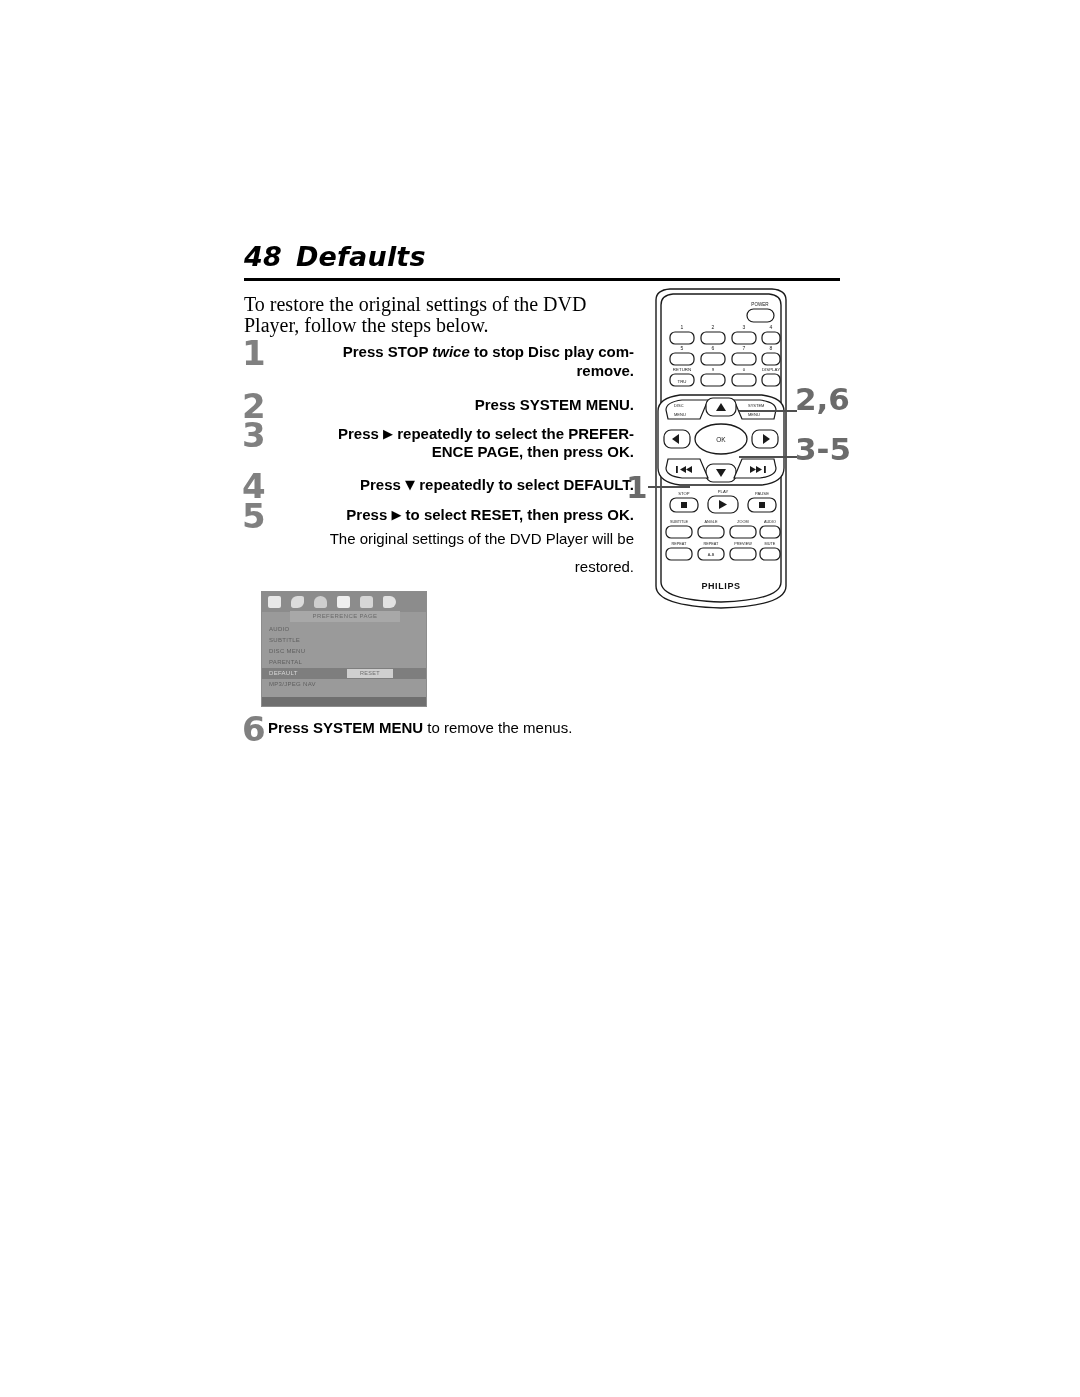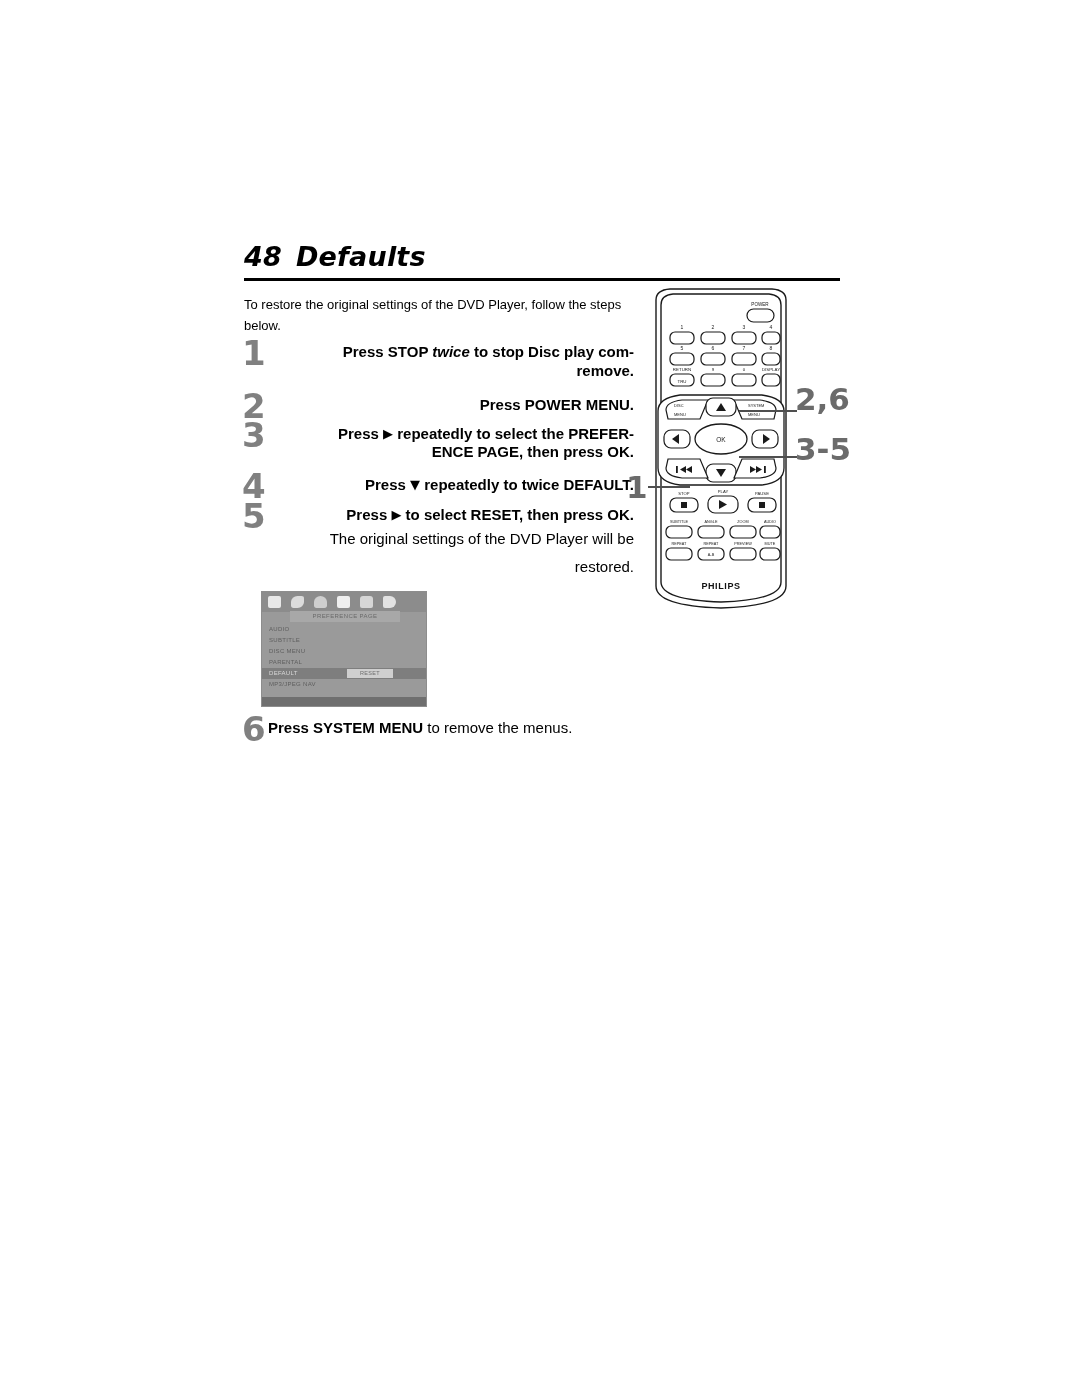--- a/index.html
+++ b/index.html
@@ -50,23 +50,24 @@
     height: 3px;
     background: #000;
   }
 
   
   .intro {
     position: absolute;
     left: 240px;
     top: 266px;
     width: 380px;
-    font-size: 13px;
+    font-size: 20px;
     line-height: 21px;
     color: #000;
+    font-family: Liberation Serif, serif;
   }
 
   
   .steps {
     position: absolute;
     left: 238px;
     top: 315px;
     width: 392px;
   }
   .step {
@@ -276,35 +277,35 @@
     <div class="step" id="step1">
       <div class="step-num">1</div>
       <div class="step-body">
         <b>Press </b><b>STOP </b><i>twice</i><b> to stop Disc play com-</b><br><b>remove.</b>
       </div>
     </div>
 
     <div class="step" id="step2">
       <div class="step-num">2</div>
       <div class="step-body">
-        <b>Press </b><b>POWER MENU.</b>
+        <b>Press </b><b>SYSTEM MENU.</b>
       </div>
     </div>
 
     <div class="step" id="step3">
       <div class="step-num">3</div>
       <div class="step-body">
         <b>Press </b><b class="arrow-glyph">▶</b><b> repeatedly to select the </b><b>PREFER-</b><br><b>ENCE PAGE</b><b>, then press </b><b>OK</b><b>.</b>
       </div>
     </div>
 
     <div class="step" id="step4">
       <div class="step-num">4</div>
       <div class="step-body">
-        <b>Press </b><b class="arrow-glyph">▼</b><b> repeatedly to twice </b><b>DEFAULT</b><b>.</b>
+        <b>Press </b><b class="arrow-glyph">▼</b><b> repeatedly to select </b><b>DEFAULT</b><b>.</b>
       </div>
     </div>
 
     <div class="step" id="step5">
       <div class="step-num">5</div>
       <div class="step-body">
         <b>Press </b><b class="arrow-glyph">▶</b><b> to select </b><b>RESET</b><b>, then press </b><b>OK</b><b>.</b>
         <div class="step-sub">The original settings of the DVD Player will be restored.</div>
       </div>
     </div>

